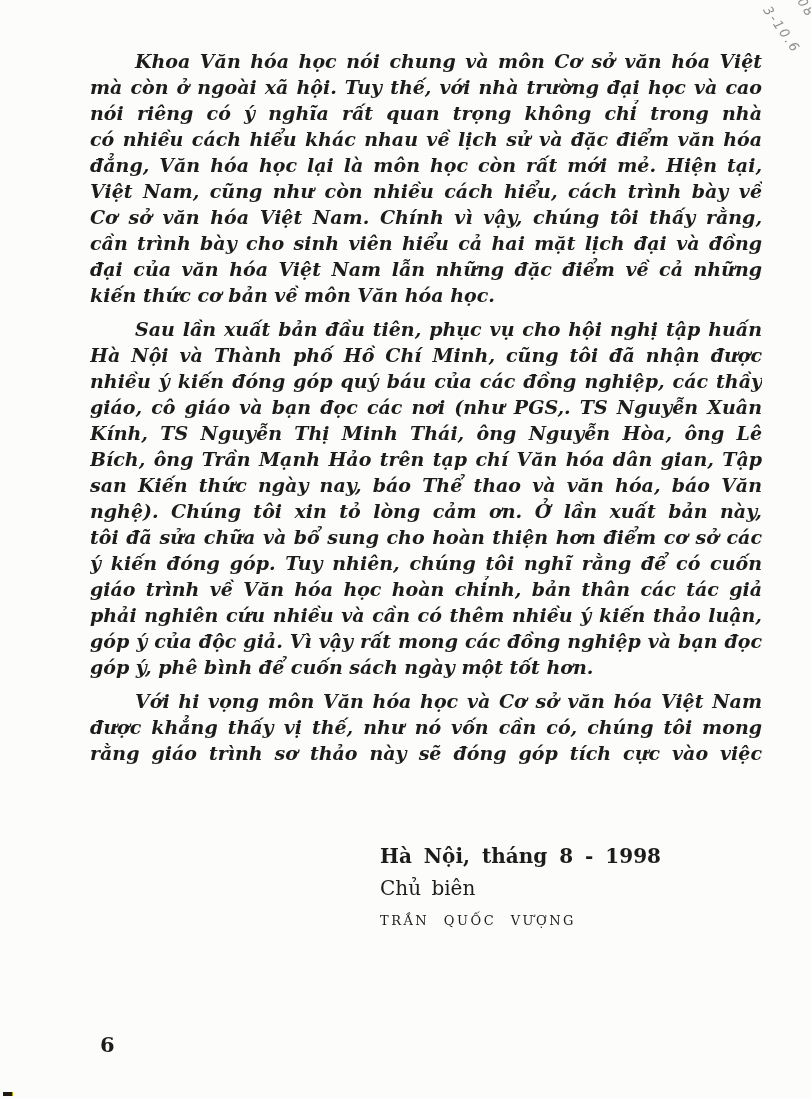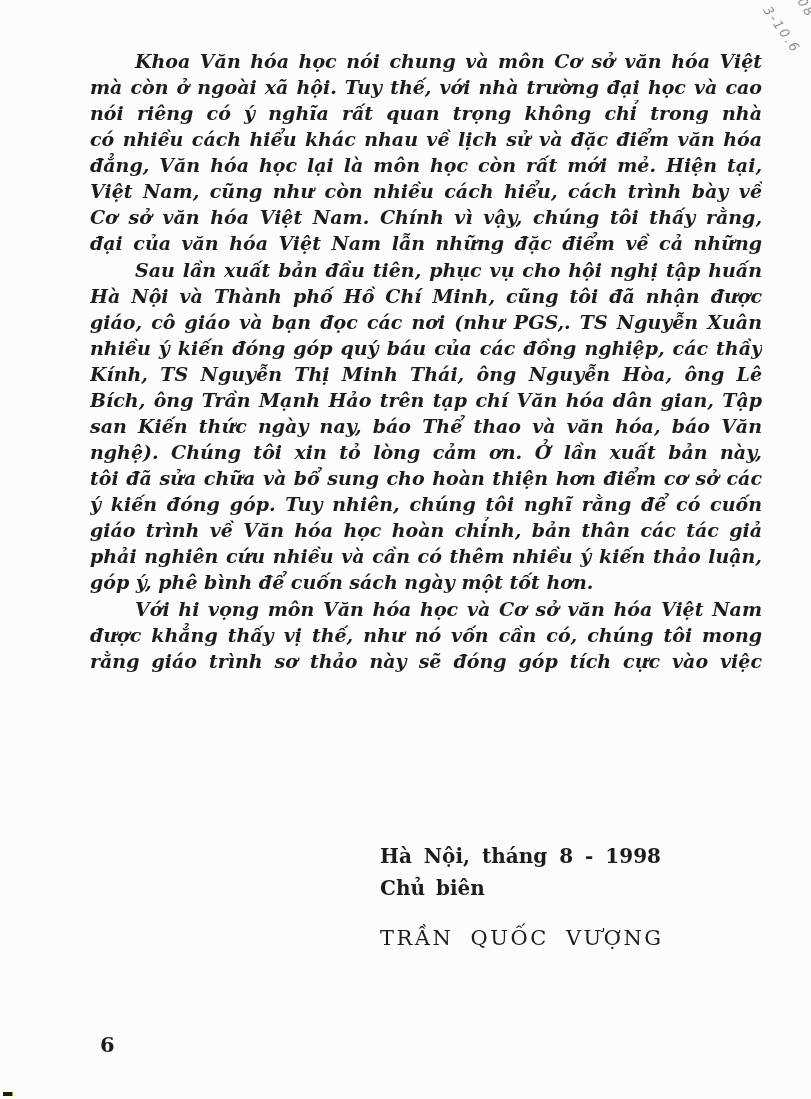--- a/index.html
+++ b/index.html
@@ -12,37 +12,37 @@
     font-family:"DejaVu Serif","Liberation Serif",serif;
     overflow:hidden;
   }
   
   .body-text {
     position:absolute; left:90px; top:48px; width:672px;
     font-style:italic;
     font-size:19px;
     font-weight:bold;
   }
-  .para + .para { margin-top:1px; }
+  .para + .para { margin-top:8px; }
   .line {
     height:26px; line-height:26px;
     text-align:justify; text-align-last:justify;
     overflow:hidden; white-space:normal;
   }
   .line.first { padding-left:45px; }
   .line.last  { text-align-last:left; }
   
   .signature {
     position:absolute; left:380px; top:844px; width:420px;
     text-align:left;
     font-style:normal;
   }
   .sig-place { font-size:20px; line-height:24px; margin-bottom:8px; word-spacing:5px; font-weight:600; }
-  .sig-role  { font-size:20px; line-height:24px; margin-bottom:25px; word-spacing:4px; font-weight:700; }
-  .sig-name  { font-size:21px; line-height:26px; letter-spacing:2.5px; word-spacing:8px; }
+  .sig-role  { font-size:20px; line-height:24px; margin-bottom:8px; word-spacing:4px; font-weight:400; }
+  .sig-name  { font-size:13px; line-height:26px; letter-spacing:2.5px; word-spacing:8px; }
   
   .page-number {
     position:absolute; left:100px; top:1032px;
     font-size:21px; font-weight:600;
   }
   
   .corner-annotation { position:absolute; top:0; right:0; width:110px; height:100px; pointer-events:none; }
   .frag {
     position:absolute; color:#8f8f8f; font-size:13px; font-style:italic;
     font-family:"DejaVu Sans","Liberation Sans",sans-serif;
@@ -68,35 +68,38 @@
 
   <div class="body-text" id="body-text">
       <div class="para">
         <div class="line first">Khoa Văn hóa học nói chung và môn Cơ sở văn hóa Việt Nam</div>
         <div class="line">mà còn ở ngoài xã hội. Tuy thế, với nhà trường đại học và cao</div>
         <div class="line">nói riêng có ý nghĩa rất quan trọng không chỉ trong nhà trường</div>
         <div class="line">có nhiều cách hiểu khác nhau về lịch sử và đặc điểm văn hóa</div>
         <div class="line">đẳng, Văn hóa học lại là môn học còn rất mới mẻ. Hiện tại, còn</div>
         <div class="line">Việt Nam, cũng như còn nhiều cách hiểu, cách trình bày về môn</div>
         <div class="line">Cơ sở văn hóa Việt Nam. Chính vì vậy, chúng tôi thấy rằng,</div>
+        <div class="line">cần trình bày cho sinh viên hiểu cả hai mặt lịch đại và đồng</div>
         <div class="line">đại của văn hóa Việt Nam lẫn những đặc điểm về cả những</div>
+        <div class="line last">kiến thức cơ bản về môn Văn hóa học.</div>
       </div>
       <div class="para">
         <div class="line first">Sau lần xuất bản đầu tiên, phục vụ cho hội nghị tập huấn</div>
         <div class="line">Hà Nội và Thành phố Hồ Chí Minh, cũng tôi đã nhận được</div>
+        <div class="line">nhiều ý kiến đóng góp quý báu của các đồng nghiệp, các thầy</div>
         <div class="line">giáo, cô giáo và bạn đọc các nơi (như PGS,. TS Nguyễn Xuân</div>
-        <div class="line">nhiều ý kiến đóng góp quý báu của các đồng nghiệp, các thầy</div>
         <div class="line">Kính, TS Nguyễn Thị Minh Thái, ông Nguyễn Hòa, ông Lê Đình</div>
         <div class="line">Bích, ông Trần Mạnh Hảo trên tạp chí Văn hóa dân gian, Tập</div>
         <div class="line">san Kiến thức ngày nay, báo Thể thao và văn hóa, báo Văn</div>
         <div class="line">nghệ). Chúng tôi xin tỏ lòng cảm ơn. Ở lần xuất bản này, chúng</div>
         <div class="line">tôi đã sửa chữa và bổ sung cho hoàn thiện hơn điểm cơ sở các</div>
         <div class="line">ý kiến đóng góp. Tuy nhiên, chúng tôi nghĩ rằng để có cuốn</div>
         <div class="line">giáo trình về Văn hóa học hoàn chỉnh, bản thân các tác giả còn</div>
         <div class="line">phải nghiên cứu nhiều và cần có thêm nhiều ý kiến thảo luận,</div>
+        <div class="line">góp ý của độc giả. Vì vậy rất mong các đồng nghiệp và bạn đọc</div>
         <div class="line last">góp ý, phê bình để cuốn sách ngày một tốt hơn.</div>
       </div>
       <div class="para">
         <div class="line first">Với hi vọng môn Văn hóa học và Cơ sở văn hóa Việt Nam sẽ</div>
         <div class="line">được khẳng thấy vị thế, như nó vốn cần có, chúng tôi mong</div>
         <div class="line">rằng giáo trình sơ thảo này sẽ đóng góp tích cực vào việc giảng</div>
       </div>
     </div>
 
   <div class="signature">

